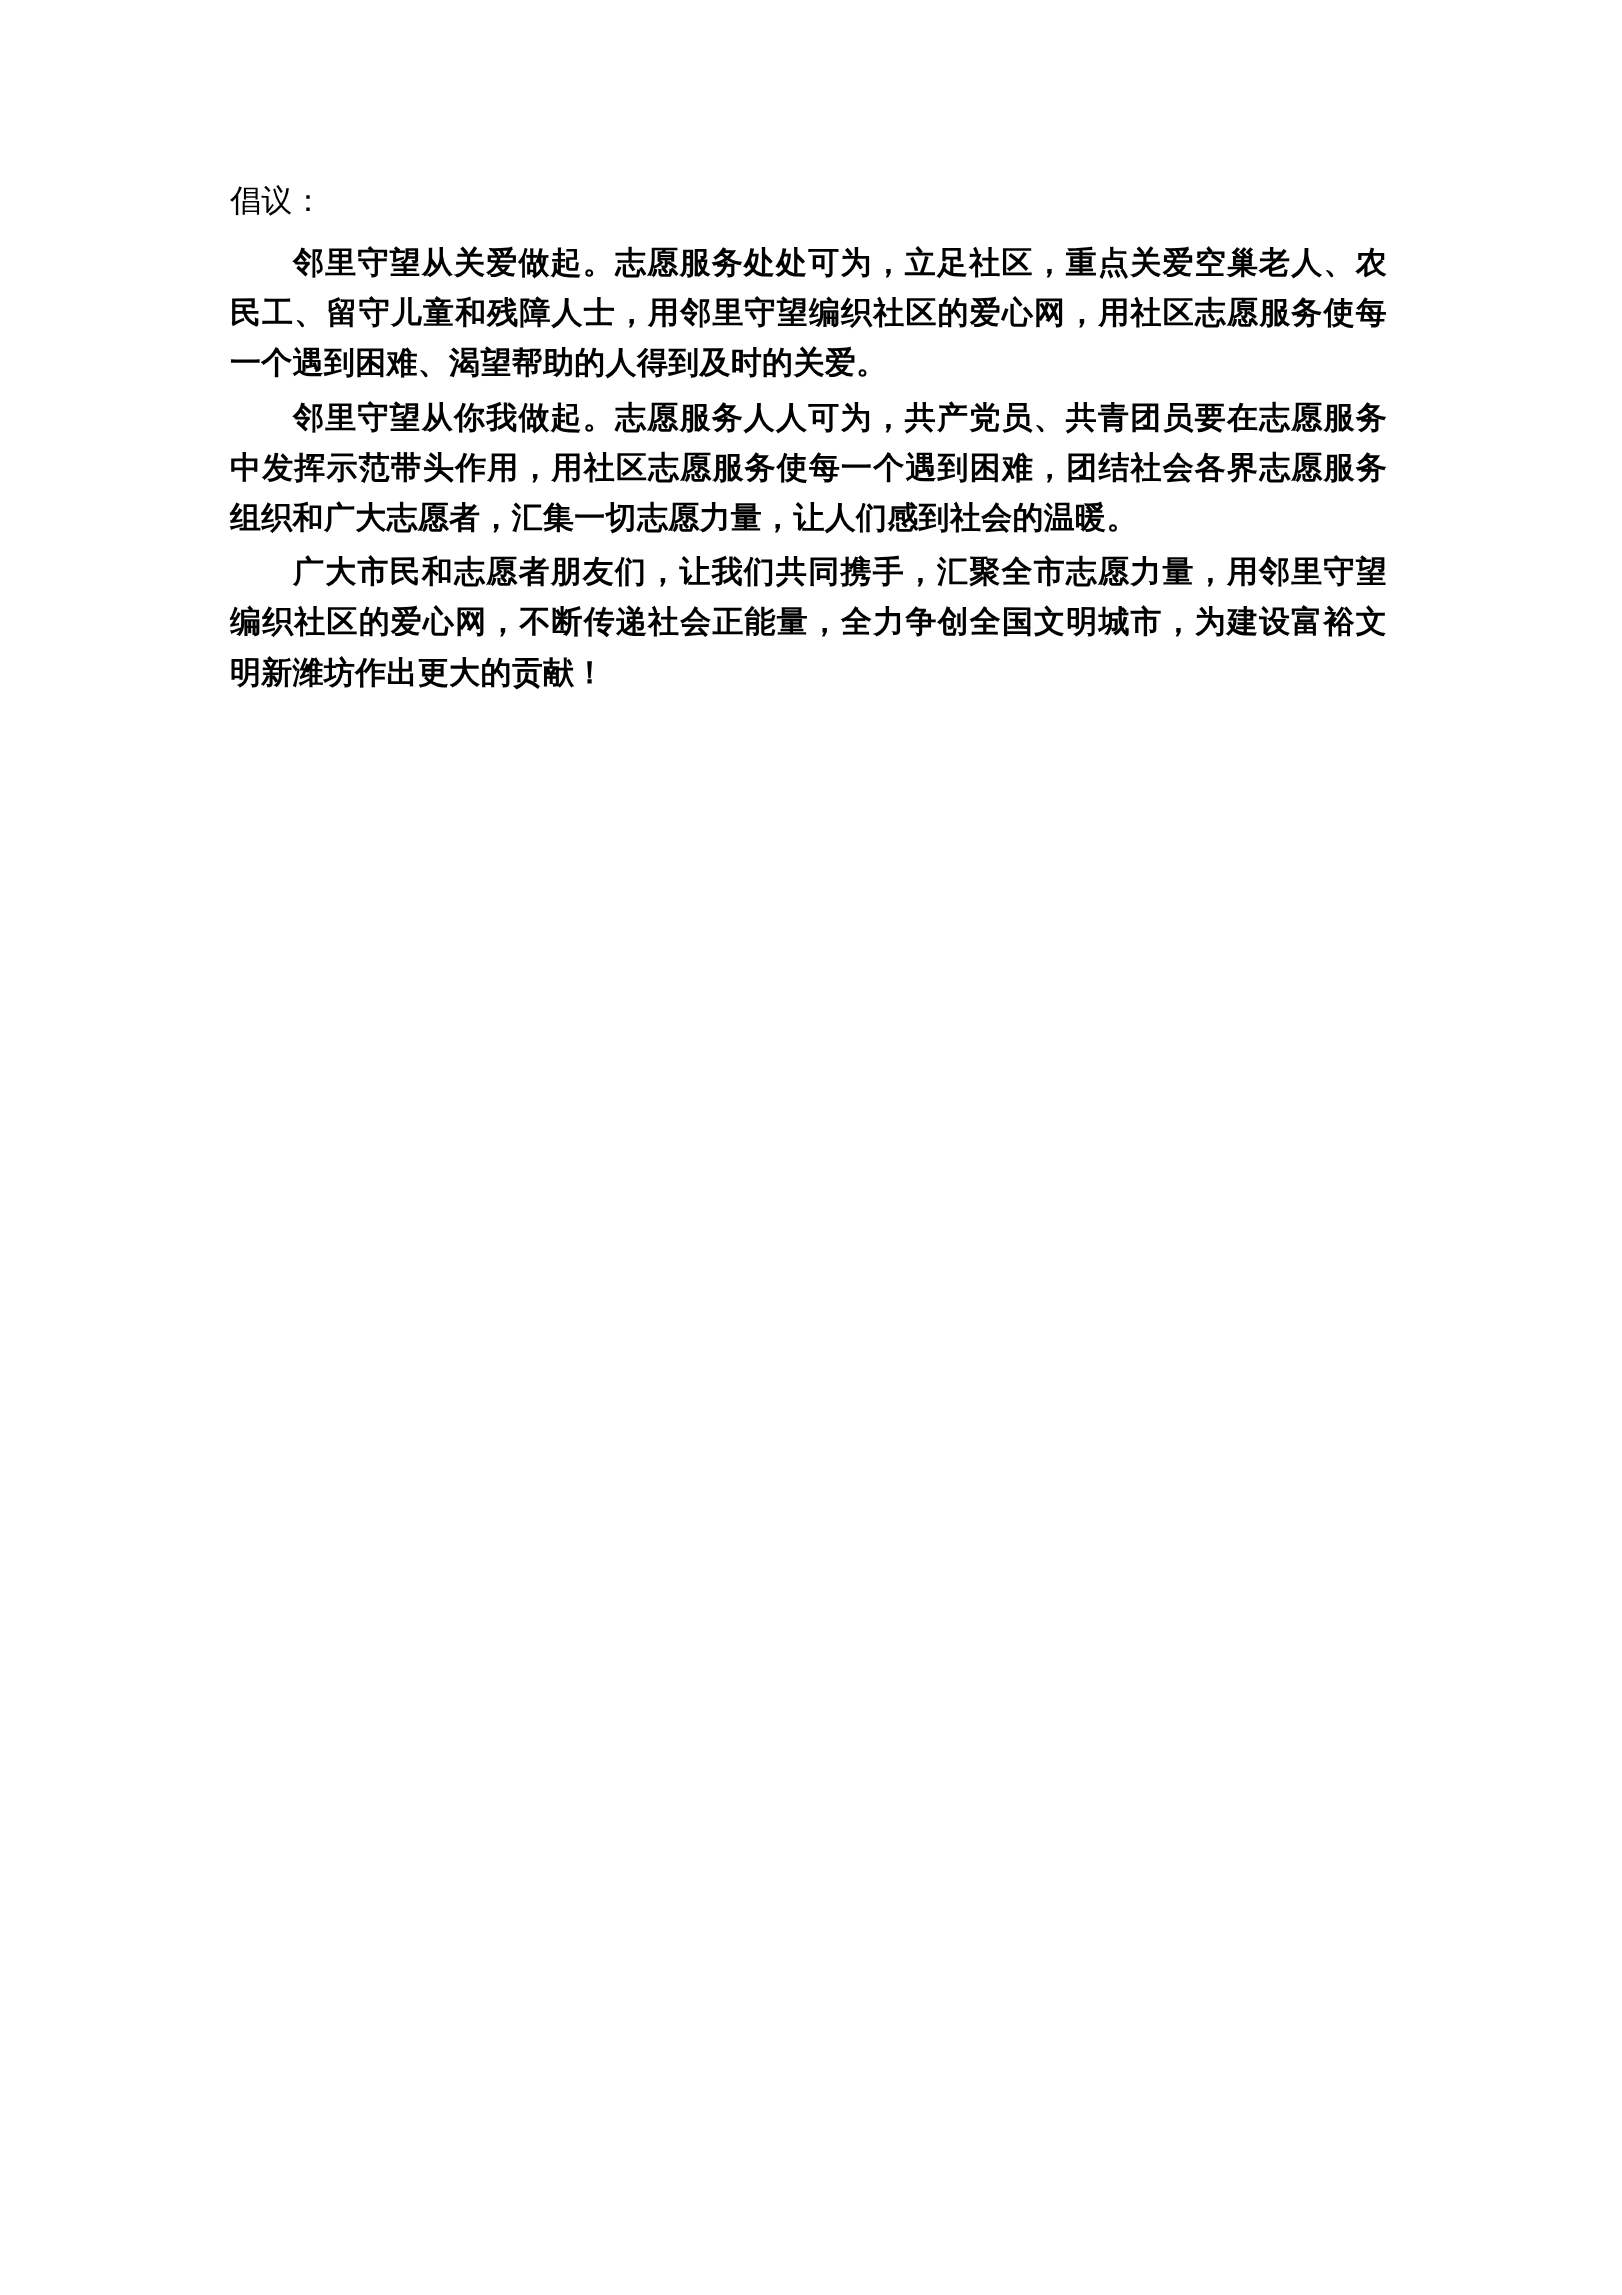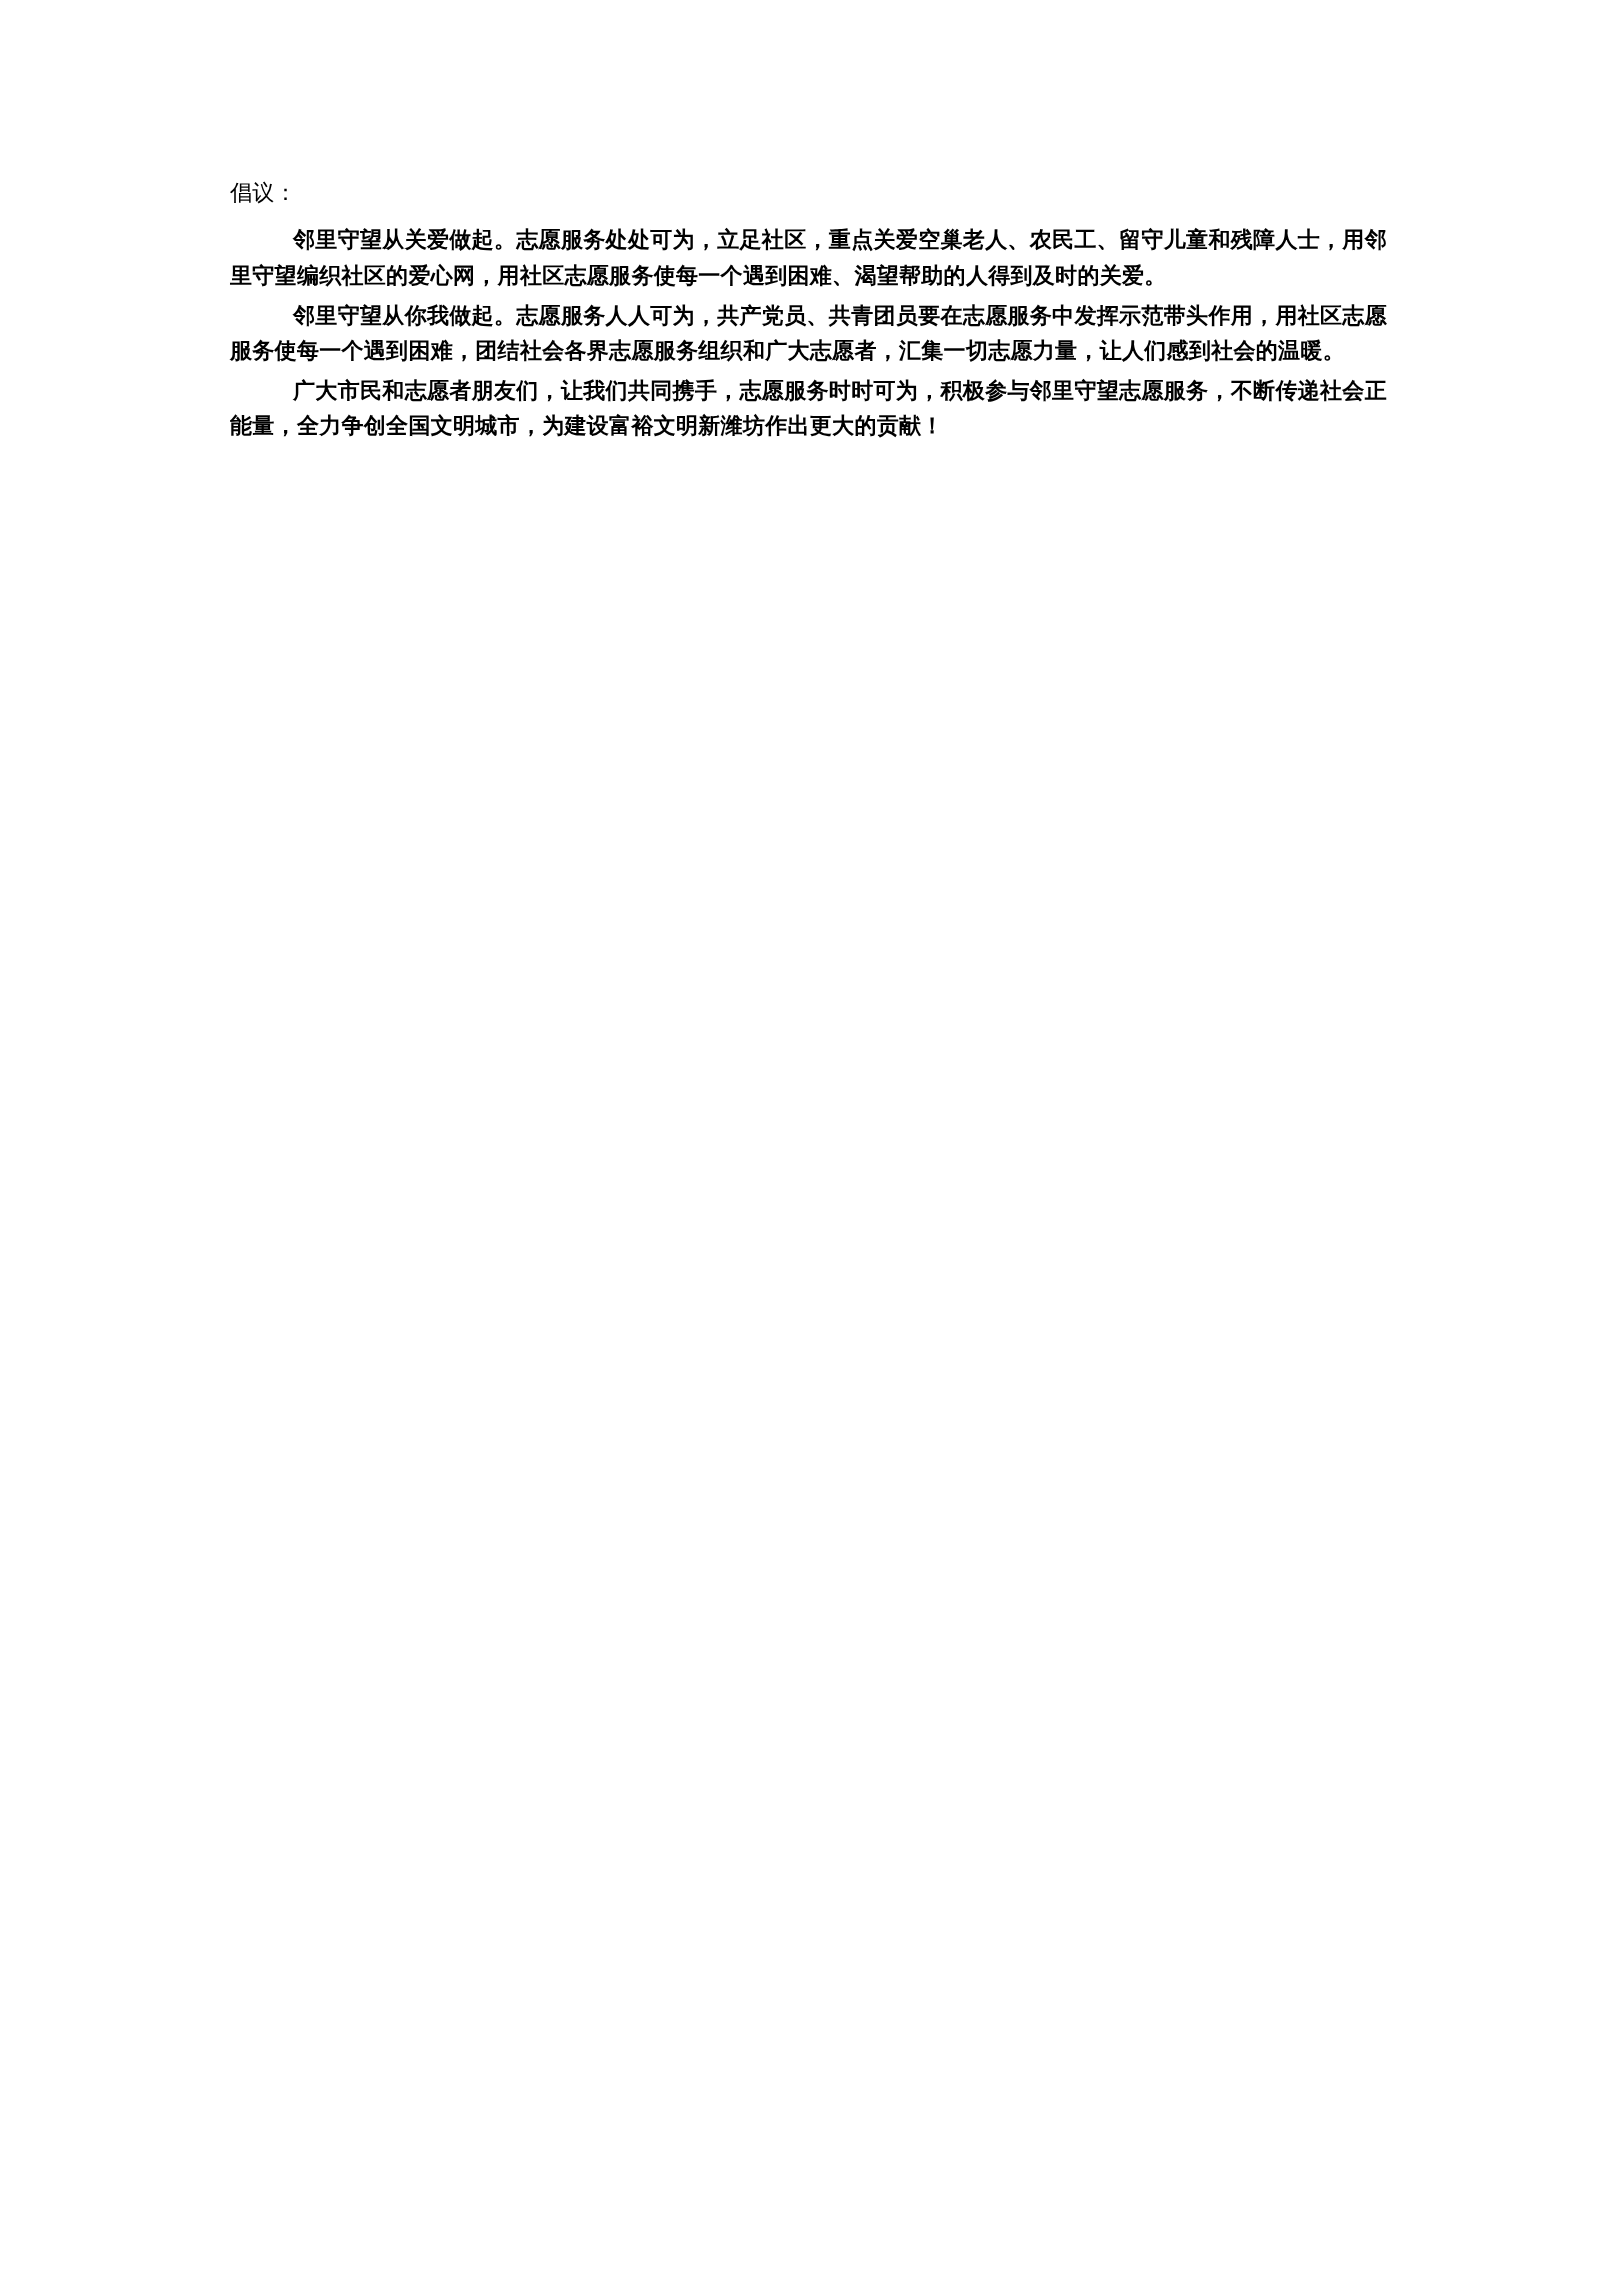--- a/index.html
+++ b/index.html
@@ -21,21 +21,21 @@
     background: #ffffff;
     box-sizing: border-box;
   }
   .content {
     position: absolute;
     left: 230px;
     top: 175px;
     width: 1157px;
   }
   .para {
-    font-size: 22px;
+    font-size: 31px;
     line-height: 1.62;
     letter-spacing: 0.3px;
     text-align: justify;
     text-justify: inter-ideograph;
     margin: 0 0 3.9px 0;
     word-break: break-all;
   }
   .para.lead {
     text-indent: 0;
     margin-bottom: 11.8px;
@@ -46,16 +46,16 @@
   }
 </style>
 </head>
 <body>
 
 <div class="page">
   <div class="content">
     <p class="para lead">倡议：</p>
     <p class="para indent">邻里守望从关爱做起。志愿服务处处可为，立足社区，重点关爱空巢老人、农民工、留守儿童和残障人士，用邻里守望编织社区的爱心网，用社区志愿服务使每一个遇到困难、渴望帮助的人得到及时的关爱。</p>
     <p class="para indent">邻里守望从你我做起。志愿服务人人可为，共产党员、共青团员要在志愿服务中发挥示范带头作用，用社区志愿服务使每一个遇到困难，团结社会各界志愿服务组织和广大志愿者，汇集一切志愿力量，让人们感到社会的温暖。</p>
-    <p class="para indent">广大市民和志愿者朋友们，让我们共同携手，志愿服务时时可为，积极参与邻里守望志愿服务，不断传递社会正能量，全力争创全国文明城市，为建设富裕文明新潍坊作出更大的贡献！</p>
+    <p class="para indent">广大市民和志愿者朋友们，让我们共同携手，汇聚全市志愿力量，用邻里守望编织社区的爱心网，不断传递社会正能量，全力争创全国文明城市，为建设富裕文明新潍坊作出更大的贡献！</p>
   </div>
 </div>
 
 
 </body></html>

